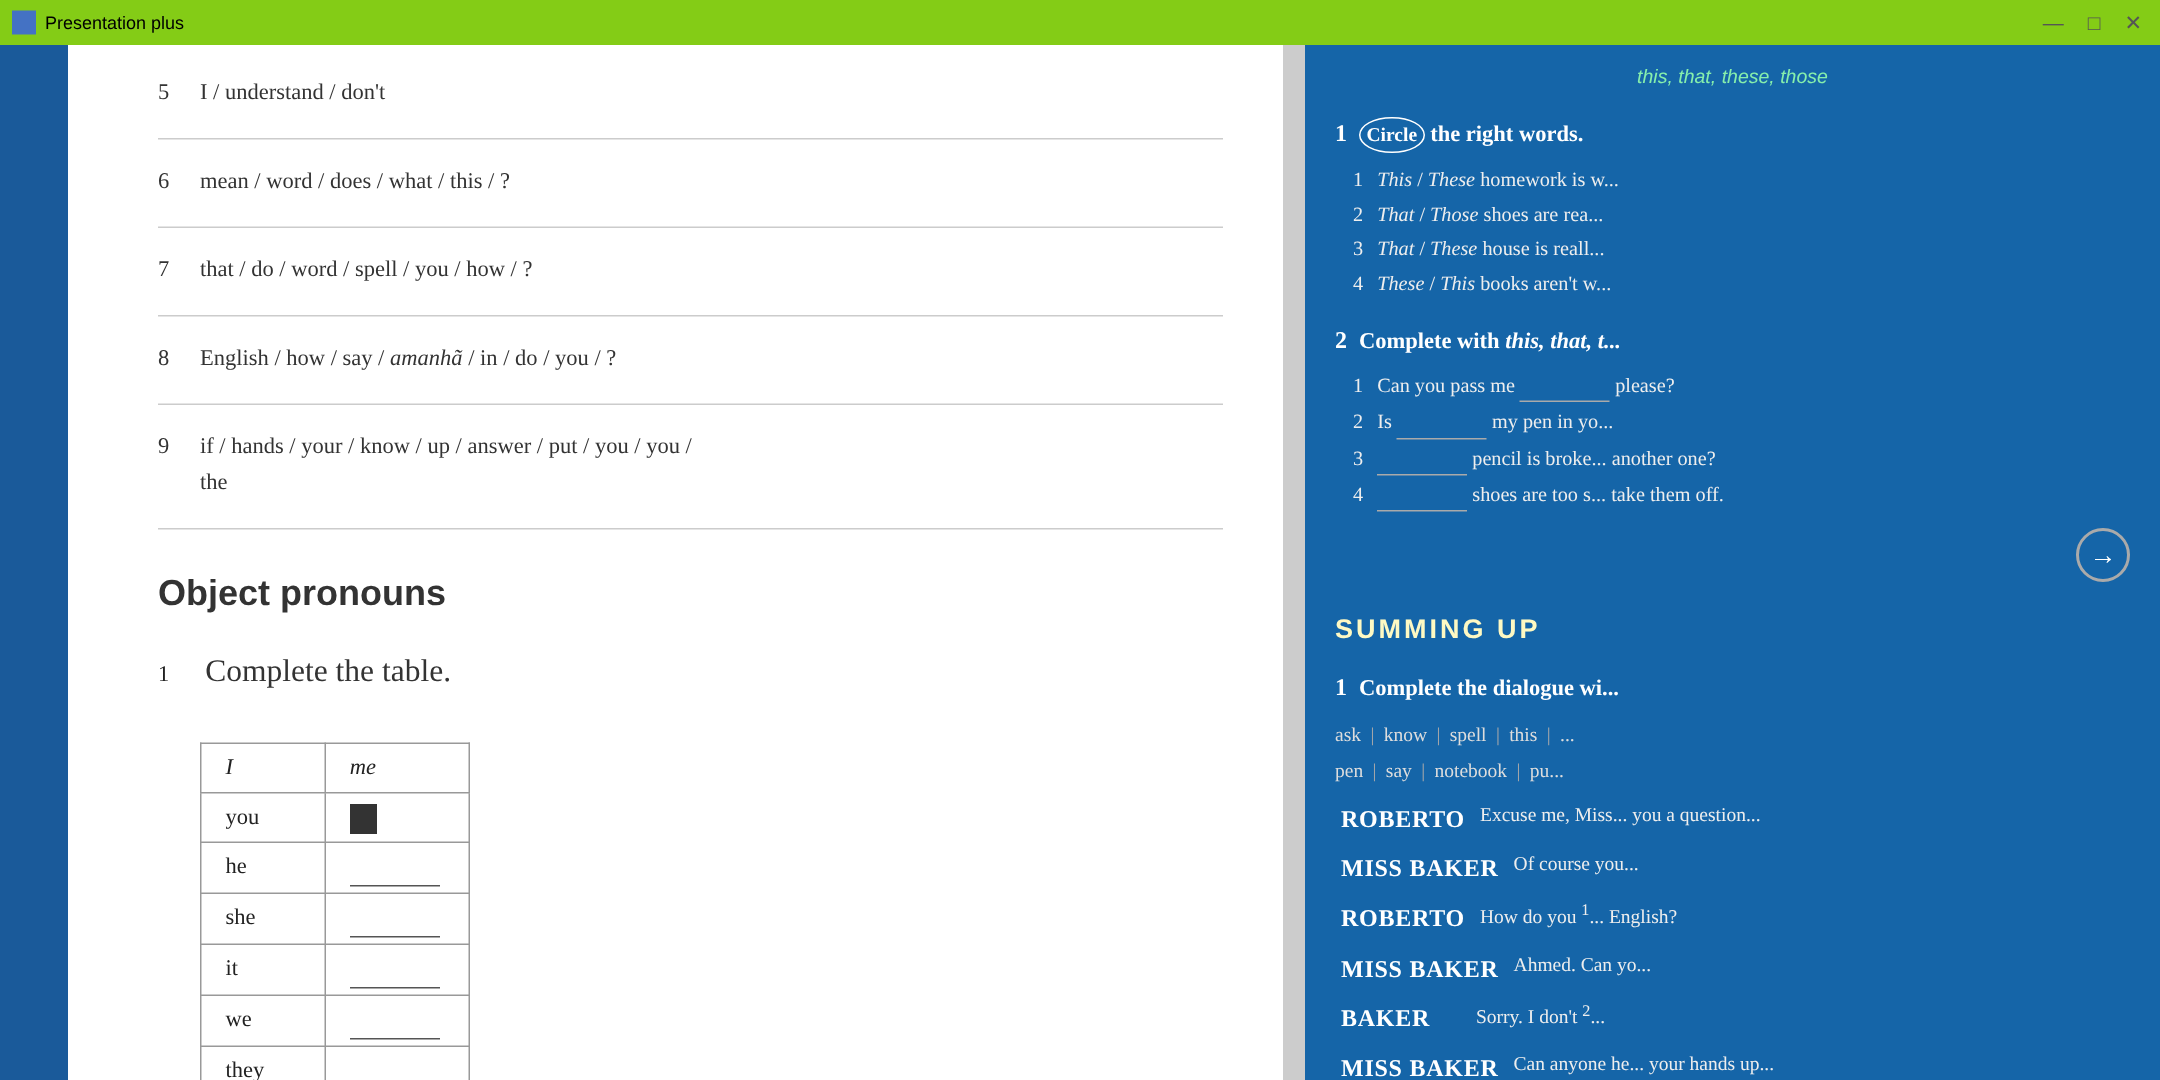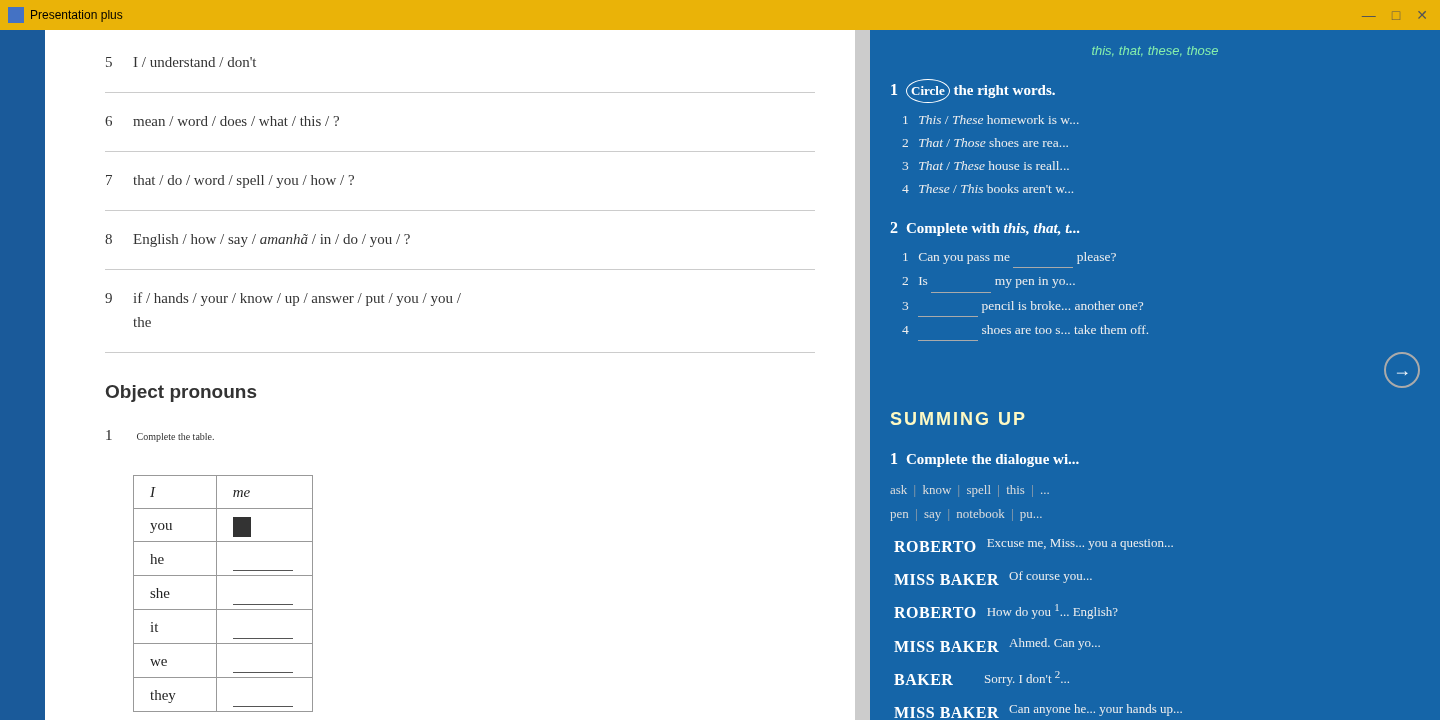--- a/index.html
+++ b/index.html
@@ -6,21 +6,21 @@
     body {
       font-family: Georgia, 'Times New Roman', serif;
       background: #1a5a9a;
       width: 1440px;
       height: 720px;
       overflow: hidden;
       display: flex;
       flex-direction: column;
     }
     .title-bar {
-      background: #eab308;
+      background: #84cc16;
       height: 30px;
       display: flex;
       align-items: center;
       padding: 0 8px;
       font-family: 'Segoe UI', Arial, sans-serif;
       font-size: 12px;
       color: #000;
     }
     .title-bar-icon {
       width: 16px;
@@ -90,27 +90,27 @@
     .exercise-text {
       color: #333;
     }
     hr.divider {
       border: none;
       border-top: 1px solid #ccc;
       margin: 8px 0 16px 0;
     }
     .section-heading {
       font-family: 'Arial', sans-serif;
-      font-size: 19px;
+      font-size: 24px;
       font-weight: bold;
       color: #333;
       margin: 24px 0 16px 0;
     }
     .sub-heading {
-      font-size: 10px;
+      font-size: 21px;
       color: #333;
       margin-bottom: 16px;
     }
     .sub-heading-num {
       margin-right: 12px;
       font-size: 15px;
     }
     .table-container {
       margin: 12px 0 20px 28px;
     }

